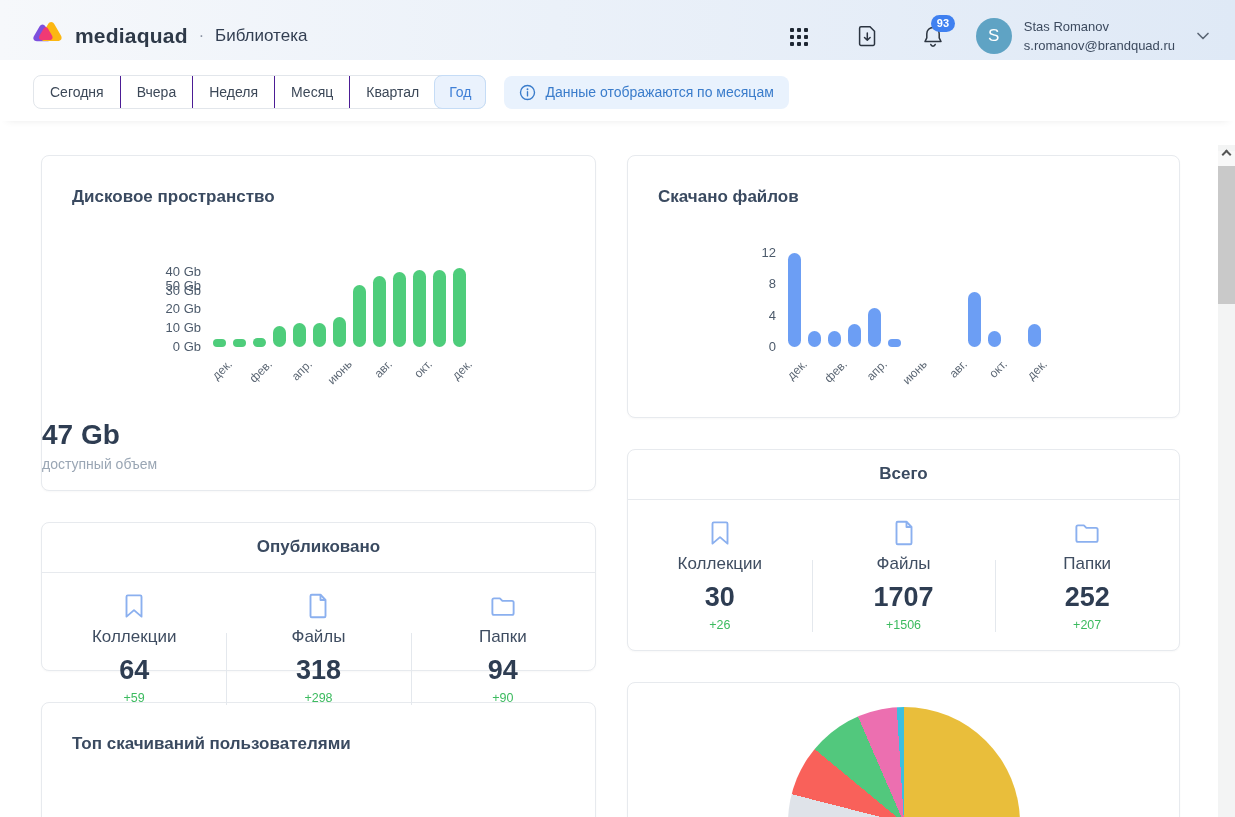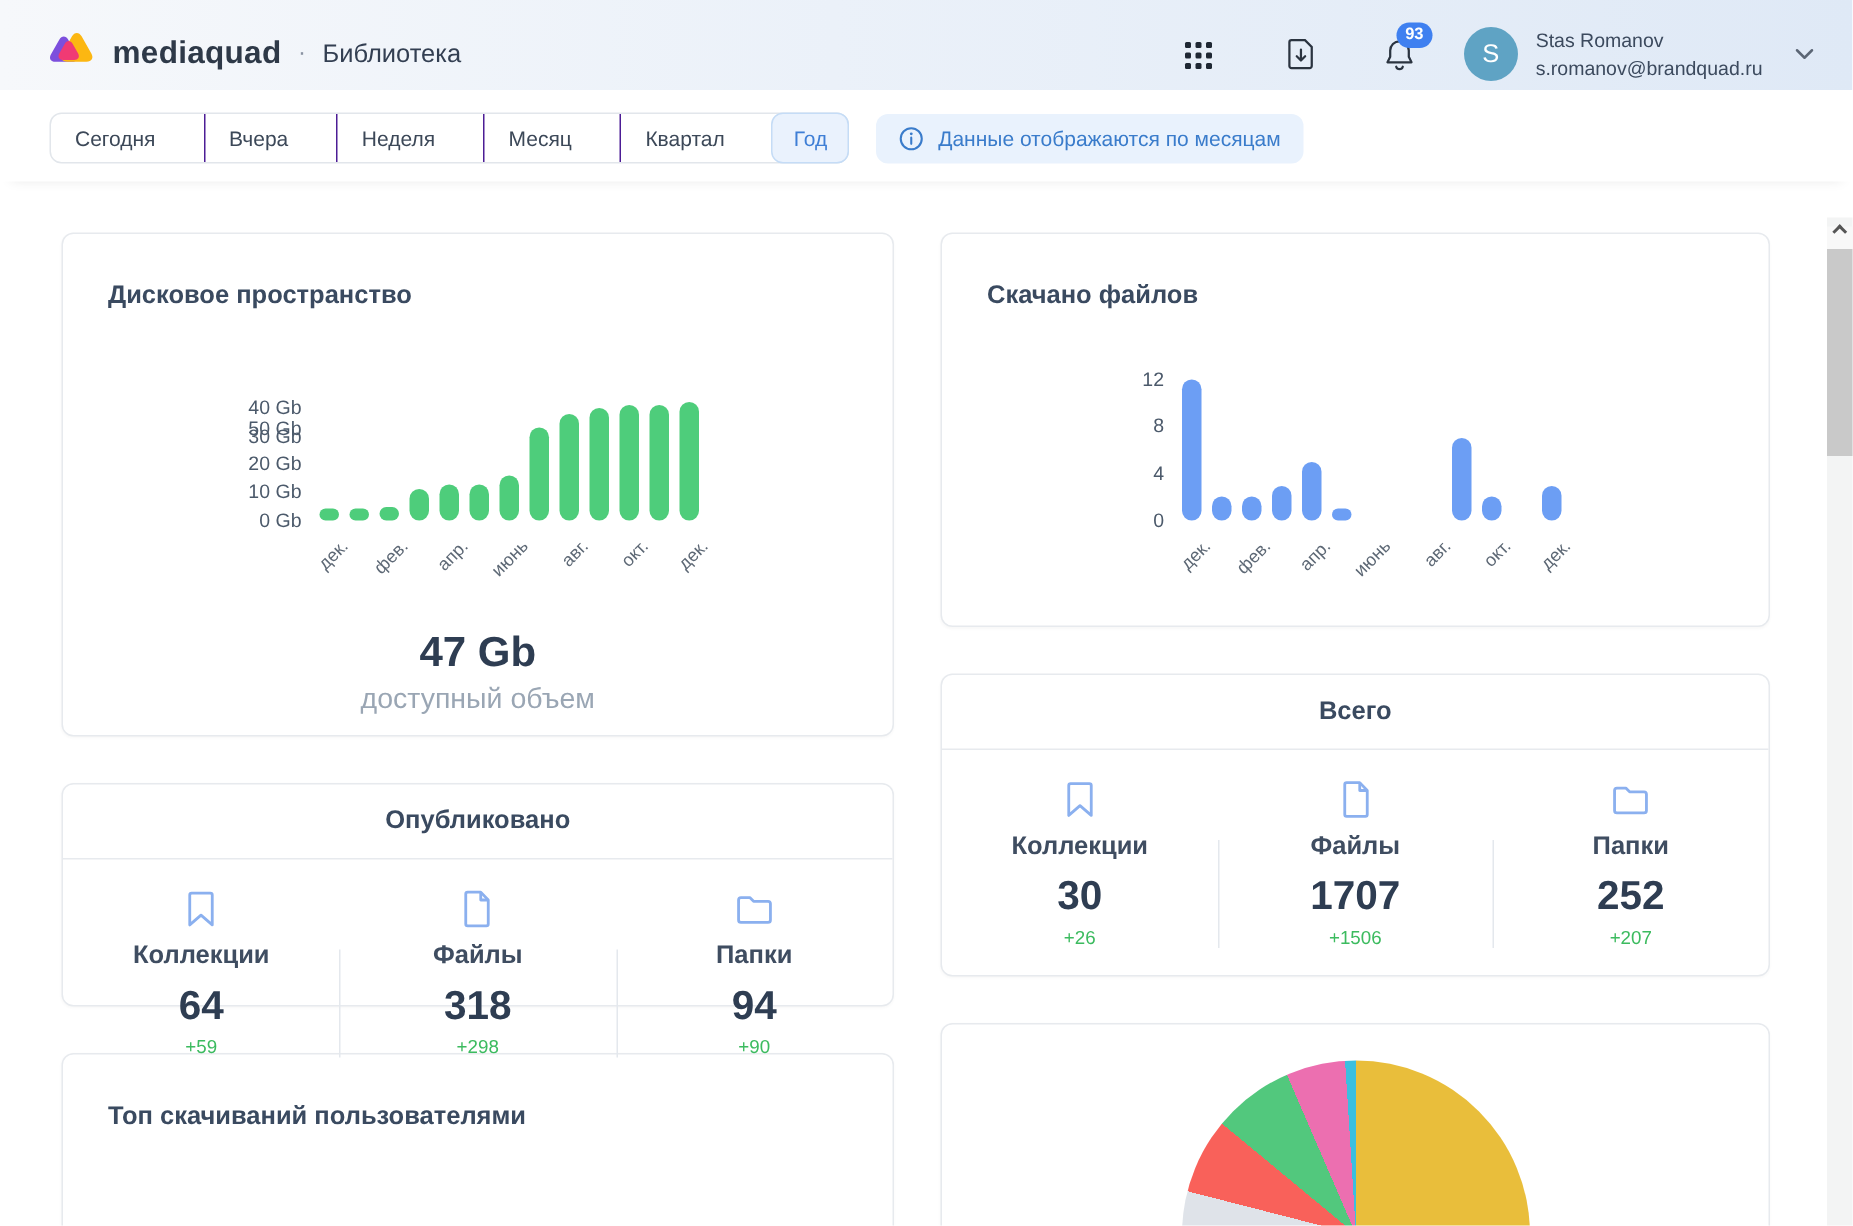--- a/index.html
+++ b/index.html
@@ -21,21 +21,21 @@
   .badge { position:absolute; top:-9px; left:9px; background:#3f80f0; color:#fff;
     font-size:11px; line-height:1; padding:3px 6px; border-radius:9px; font-weight:700; }
   .avatar { width:36px; height:36px; border-radius:50%; background:#5fa3c4; color:#fff;
     display:flex; align-items:center; justify-content:center; font-size:17px; margin-left:32px; cursor:pointer; }
   .user-block { margin-left:12px; font-size:13px; color:#3c4a5e; line-height:1.5; cursor:pointer; }
   .chev { margin-left:18px; cursor:pointer; }
 
   
   .toolbar { padding:15px 0 12px 33px; display:flex; align-items:center; background:#fff;
     box-shadow:0 6px 8px -7px rgba(0,0,0,.10); position:relative; z-index:5; }
-  .tab-group { display:inline-flex; background:#fff; border:1px solid #e2e6eb; border-radius:8px;gap:16px; }
+  .tab-group { display:inline-flex; background:#fff; border:1px solid #e2e6eb; border-radius:8px; }
   .tab { padding:8px 16px; font-size:14px; color:#3c4858; background:transparent; border:none;
     border-left:1px solid #4c1d95; cursor:pointer; white-space:nowrap; }
   .tab:first-child { border-left:none; }
   .tab.active { background:#eaf2fd; color:#3f7fd6; border:1px solid #c5dcf6; border-radius:8px;
     margin:-1px; padding:8px 14px; }
   .info-banner { margin-left:18px; display:flex; align-items:center; gap:9px;
     background:#e9f2fd; border-radius:8px; padding:8px 15px; font-size:14px; color:#3a7ccb; }
 
   
   .main { margin:34px 0 0 41px; display:flex; gap:31px; align-items:flex-start; }
@@ -46,33 +46,33 @@
     box-shadow:0 1px 2px rgba(16,24,40,.03); }
   .card-title { margin:31px 30px 0; font-size:17px; font-weight:600; color:#3a4a60; }
   .card-head { padding:14px 0 15px; text-align:center; font-size:17px; font-weight:600;
     color:#3a4a60; border-bottom:1px solid #e7eaee; }
 
   
   .stats { display:flex; padding:18px 0 22px; }
   .stat { flex:1; text-align:center; position:relative; }
   .stat + .stat::before { content:''; position:absolute; left:0; top:42px; height:72px;
     width:1px; background:#e4e8ed; }
-  .stat-label { font-size:17px; color:#3f4d61; margin-top:6px;font-weight:bold; }
+  .stat-label { font-size:17px; color:#3f4d61; margin-top:6px; }
   .stat-value { font-size:27px; font-weight:700; color:#2e3d52; margin-top:8px; }
   .stat-delta { font-size:12.5px; color:#3cbb5f; margin-top:5px; }
 
   
   .barchart { position:relative; height:150px; margin-top:40px; }
   .ytick { position:absolute; text-align:right; font-size:13px; color:#4c5a6b; line-height:16px; }
   .bar { position:absolute; border-radius:7px; }
   .xtick { position:absolute; font-size:12px; color:#5d6875; white-space:nowrap;
     transform:translateX(-100%) rotate(-45deg); transform-origin:100% 0; }
 
-  .big-value { text-align:center; font-size:28px; font-weight:700; color:#2e3d52; margin-top:22px; }
-  .big-caption { text-align:center; font-size:19px; color:#9aa6b4; margin-top:5px; }
+  .big-value { text-align:left; font-size:28px; font-weight:700; color:#2e3d52; margin-top:22px; }
+  .big-caption { text-align:left; font-size:14px; color:#9aa6b4; margin-top:5px; }
 
   
   .pie { width:232px; height:232px; border-radius:50%; margin:24px auto 0; }
 
   
   .card-disk { height:336px; }
   .card-published { height:149px; }
   .card-top { height:260px; }
   .card-downloaded { height:263px; }
   .card-total { height:202px; }

